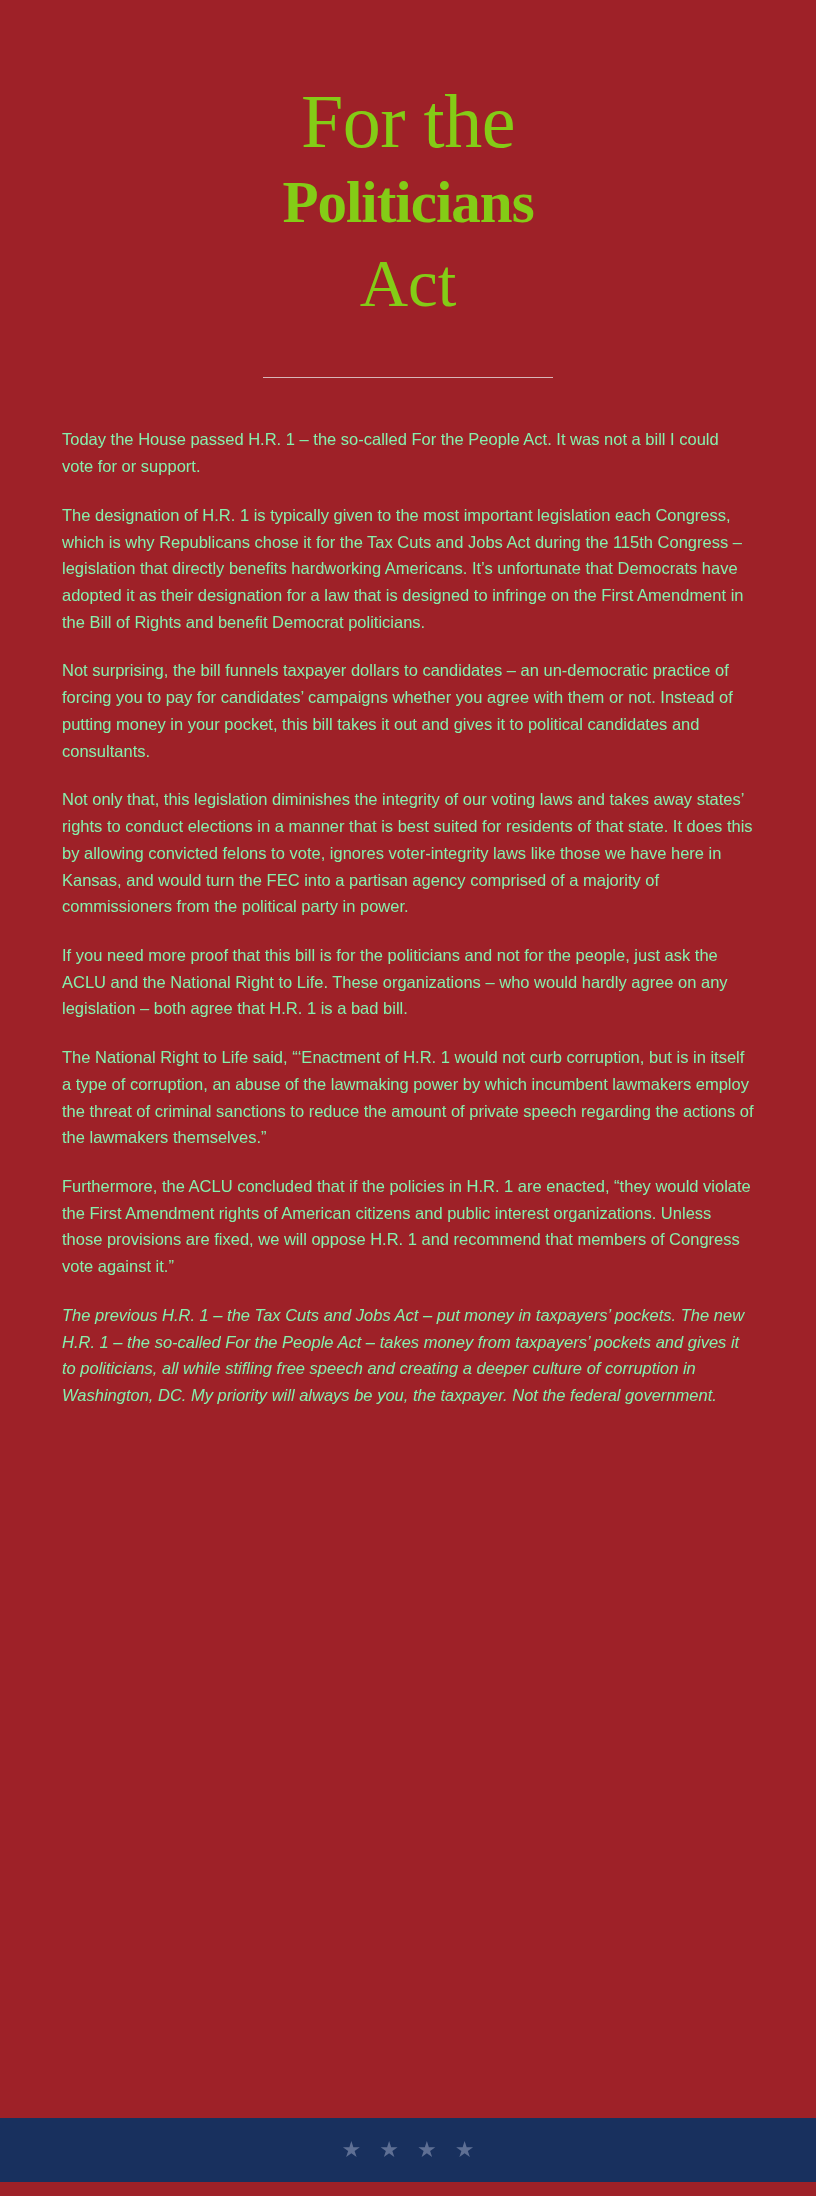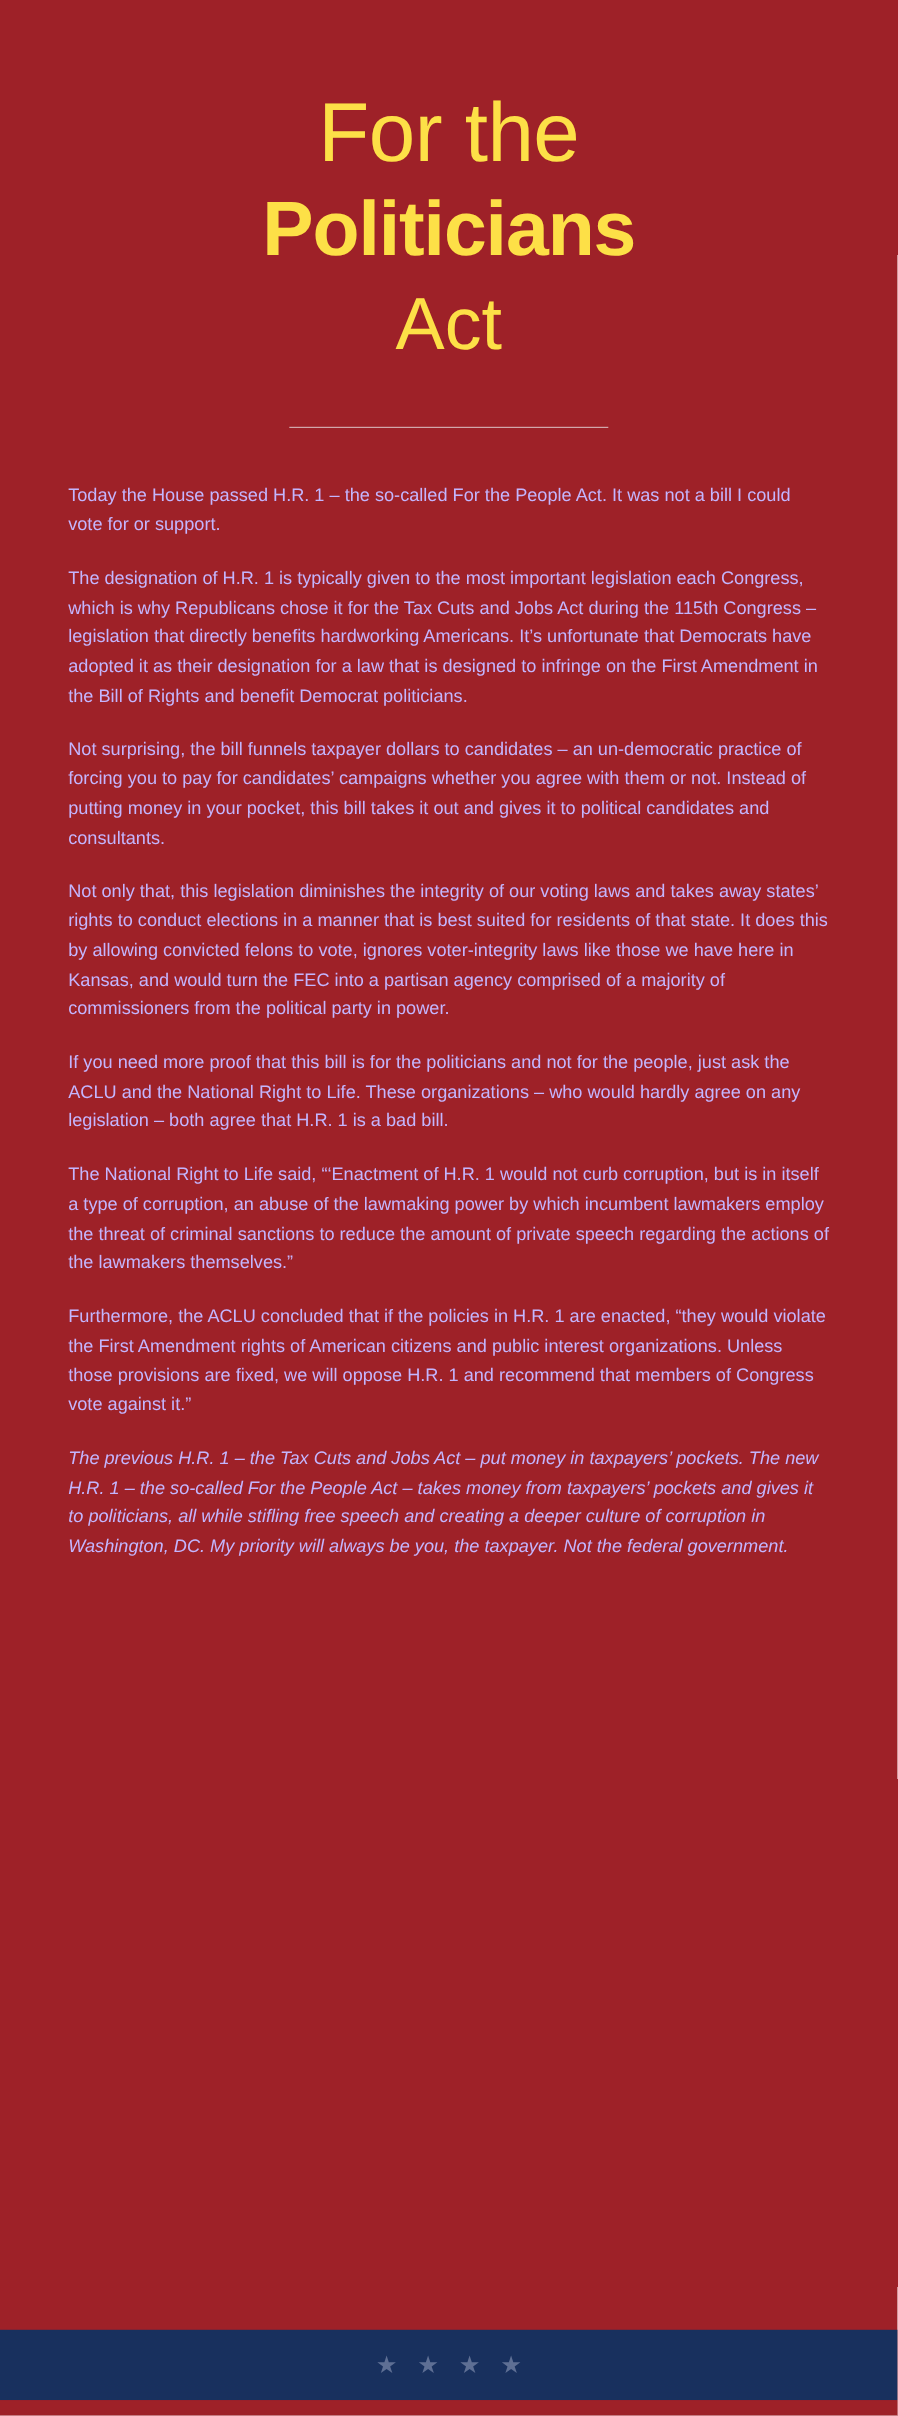--- a/index.html
+++ b/index.html
@@ -18,33 +18,34 @@
     background: #9e2128;
     position: relative;
     display: flex;
     flex-direction: column;
   }
   .hero {
     padding: 52px 60px 0 60px;
     text-align: center;
   }
   .title {
-    color: #fde047;
+    color: #84cc16;
     line-height: 1.0;
+    font-family: Liberation Serif, serif;
   }
   .title-line1 {
     display: block;
     font-size: 76px;
     font-weight: 300;
     letter-spacing: -0.5px;
     padding-top: 10px;
   }
   .title-line2 {
     display: block;
-    font-size: 70px;
+    font-size: 59px;
     font-weight: bold;
     letter-spacing: -1px;
     padding-top: 14px;
   }
   .title-line3 {
     display: block;
     font-size: 67px;
     font-weight: 300;
     padding-top: 18px;
   }
@@ -52,21 +53,21 @@
     width: 290px;
     height: 1px;
     background: #d8b6b8;
     margin: 60px auto 0 auto;
   }
   .body-copy {
     padding: 48px 62px 30px 62px;
     flex: 1 1 auto;
   }
   .body-copy p {
-    color: #c4b5fd;
+    color: #86efac;
     font-size: 16.5px;
     line-height: 1.62;
     margin: 0 0 22px 0;
   }
   .body-copy p:last-child { margin-bottom: 0; font-style: italic; }
   .footer {
     height: 64px;
     background: #18305e;
     display: flex;
     align-items: center;

